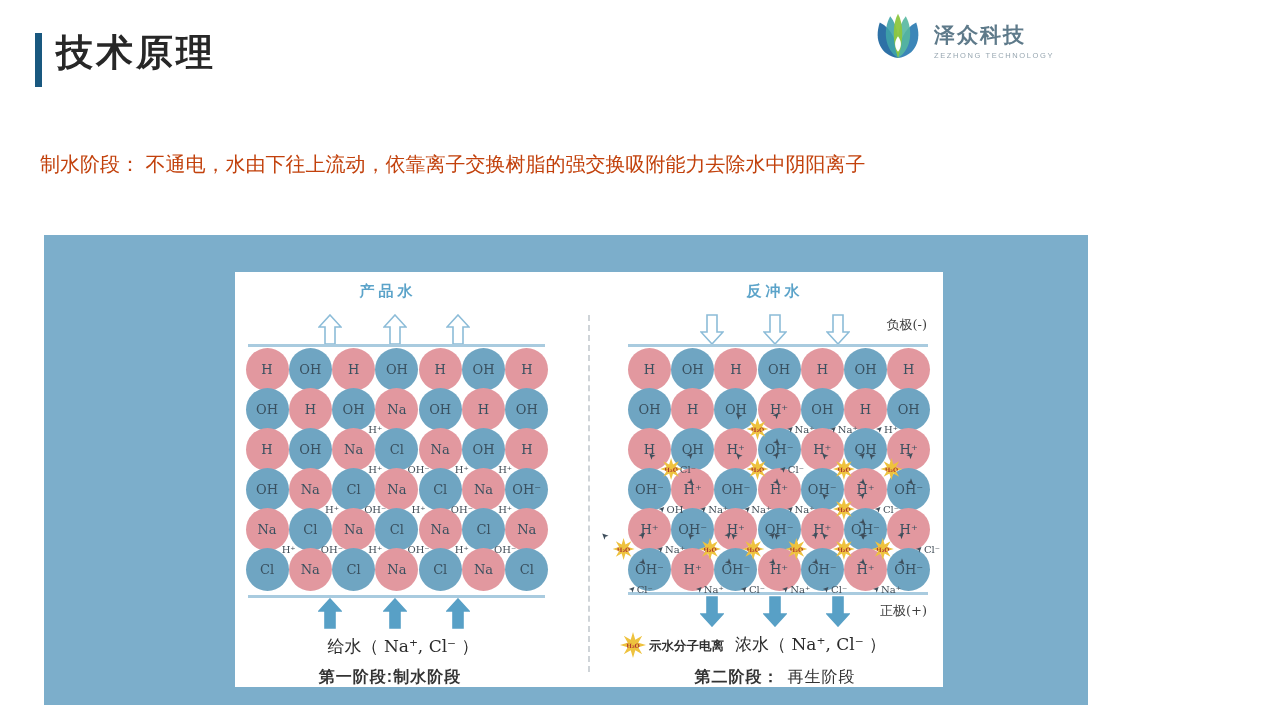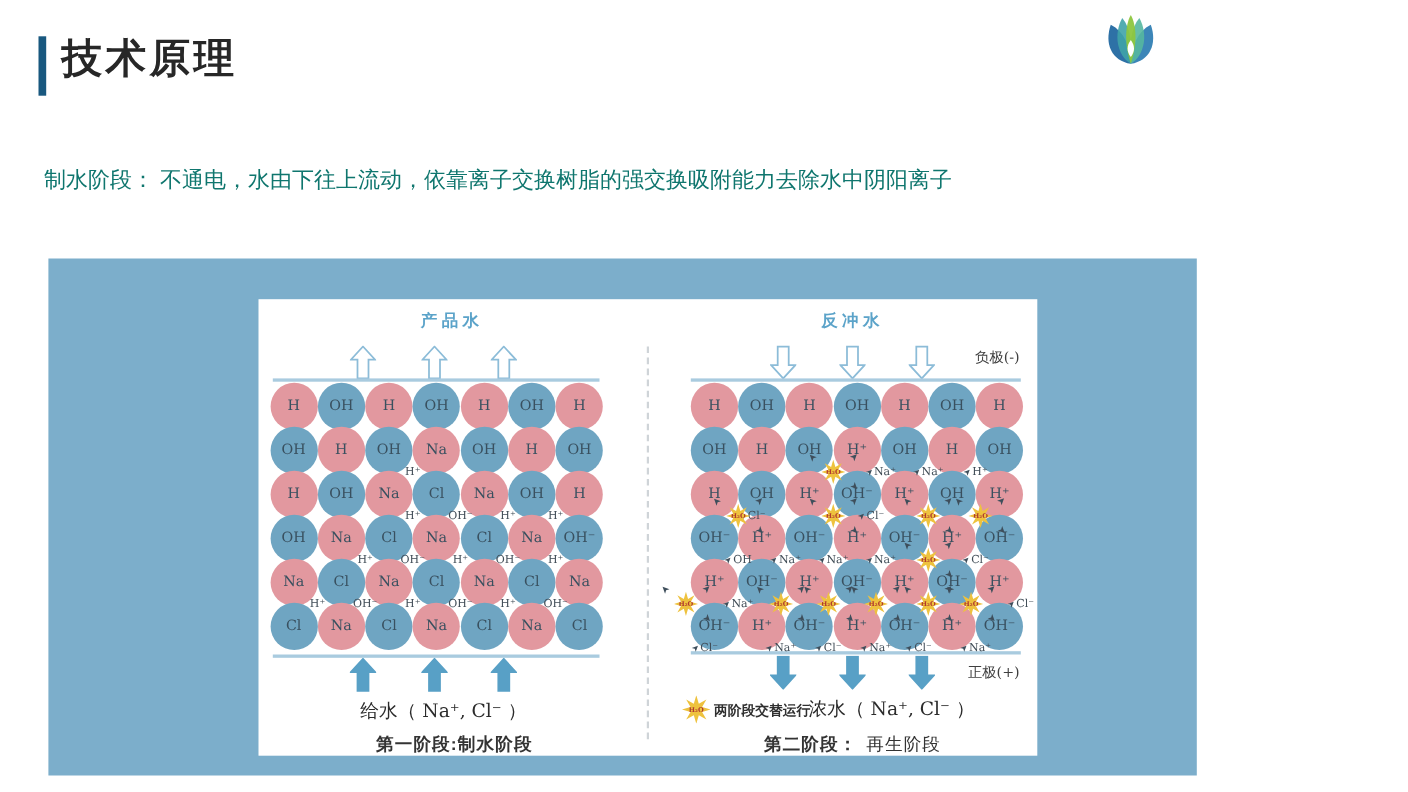--- a/index.html
+++ b/index.html
@@ -9,21 +9,21 @@
   
   .title-bar{position:absolute;left:35px;top:33px;width:7px;height:54px;background:#19587f;}
   .page-title{position:absolute;left:56px;top:28px;font-size:37px;font-weight:600;
               color:#272727;letter-spacing:3px;margin:0;}
   .logo{position:absolute;right:34px;top:12px;display:flex;align-items:center;gap:10px;}
   .logo-text .cn{font-size:21px;font-weight:700;color:#5e7a8a;letter-spacing:2px;}
   .logo-text .en{font-size:7.5px;color:#97a6b0;letter-spacing:1.6px;margin-top:2px;}
 
   
   .intro{position:absolute;left:40px;top:110px;font-size:20px;color:#3d3d3d;margin:0;}
-  .stages{position:absolute;left:40px;top:150px;font-size:20px;color:#0f766e;line-height:29px;margin:0;}
+  .stages{position:absolute;left:40px;top:150px;font-size:20px;color:#c2410c;line-height:29px;margin:0;}
 
   
   .panel{position:absolute;left:44px;top:235px;width:1171px;height:470px;background:#7caecb;}
   .canvas{position:absolute;left:191px;top:37px;width:708px;height:415px;background:#ffffff;}
 
   .divider{position:absolute;left:353px;top:43px;height:357px;width:0;
            border-left:2px dashed #cfd4d8;}
 
   .flow-label{position:absolute;transform:translateX(-50%);font-size:15px;font-weight:700;
               color:#5ba3c9;letter-spacing:4px;white-space:nowrap;}
@@ -75,32 +75,36 @@
     <span>
       <svg width="52" height="52" viewBox="0 0 60 60">
         <path d="M30 53 C 10 50, 2 32, 9 12 C 23 19, 29 34, 30 53 Z" fill="#2e71a6"></path>
         <path d="M30 53 C 15 44, 12 21, 21 5 C 30 15, 32 35, 30 53 Z" fill="#3fa3a8" opacity="0.9"></path>
         <path d="M30 53 C 50 50, 58 32, 51 12 C 37 19, 31 34, 30 53 Z" fill="#3c86b8"></path>
         <path d="M30 53 C 45 44, 48 21, 39 5 C 30 15, 28 35, 30 53 Z" fill="#55b7a0" opacity="0.9"></path>
         <path d="M30 53 C 23 33, 24 12, 30 2 C 36 12, 37 33, 30 53 Z" fill="#8dc63f" opacity="0.95"></path>
         <path d="M30 46 C 25.5 40, 25.5 34, 30 28 C 34.5 34, 34.5 40, 30 46 Z" fill="#ffffff"></path>
       </svg>
     </span>
+    <div class="logo-text">
+      <div class="cn">泽众科技</div>
+      <div class="en">ZEZHONG TECHNOLOGY</div>
+    </div>
   </div>
 
   <div class="stages">
     <div>制水阶段： 不通电，水由下往上流动，依靠离子交换树脂的强交换吸附能力去除水中阴阳离子</div>
   </div>
 
   <div class="panel">
     <div class="canvas">
 
       <div class="divider"></div>
 
-      <div class="flow-label" style="left:176px;top:10px;">产品水</div>
+      <div class="flow-label" style="left:153px;top:10px;">产品水</div>
       <div id="left-top-arrows">
           <span class="flow-arrow" style="left: 83px; top: 42px;"><svg width="24" height="31" viewBox="0 0 24 31">
               <path d="M12 1 L23 13 H17 V30 H7 V13 H1 Z" fill="#ffffff" stroke="#8cbcd8" stroke-width="1.6"></path>
             </svg></span>
           <span class="flow-arrow" style="left: 148px; top: 42px;"><svg width="24" height="31" viewBox="0 0 24 31">
               <path d="M12 1 L23 13 H17 V30 H7 V13 H1 Z" fill="#ffffff" stroke="#8cbcd8" stroke-width="1.6"></path>
             </svg></span>
           <span class="flow-arrow" style="left: 211px; top: 42px;"><svg width="24" height="31" viewBox="0 0 24 31">
               <path d="M12 1 L23 13 H17 V30 H7 V13 H1 Z" fill="#ffffff" stroke="#8cbcd8" stroke-width="1.6"></path>
             </svg></span>
@@ -172,21 +176,21 @@
               <path d="M12 1 L23 13 H17 V30 H7 V13 H1 Z" fill="#58a0c6" stroke="#58a0c6" stroke-width="1.6"></path>
             </svg></span>
           <span class="flow-arrow" style="left: 148px; top: 326px;"><svg width="24" height="31" viewBox="0 0 24 31">
               <path d="M12 1 L23 13 H17 V30 H7 V13 H1 Z" fill="#58a0c6" stroke="#58a0c6" stroke-width="1.6"></path>
             </svg></span>
           <span class="flow-arrow" style="left: 211px; top: 326px;"><svg width="24" height="31" viewBox="0 0 24 31">
               <path d="M12 1 L23 13 H17 V30 H7 V13 H1 Z" fill="#58a0c6" stroke="#58a0c6" stroke-width="1.6"></path>
             </svg></span>
         </div>
       <div class="feed-label" style="left:168px;top:363px;">给水（ Na⁺, Cl⁻ ）</div>
-      <div class="caption" style="left:178px;top:395px;">第一阶段:制水阶段</div>
+      <div class="caption" style="left:155px;top:395px;">第一阶段:制水阶段</div>
 
       <div class="flow-label" style="left:540px;top:10px;">反冲水</div>
       <div id="right-top-arrows">
           <span class="flow-arrow" style="left: 465px; top: 42px;"><svg width="24" height="31" viewBox="0 0 24 31">
               <path d="M12 30 L1 18 H7 V1 H17 V18 H23 Z" fill="#ffffff" stroke="#8cbcd8" stroke-width="1.6"></path>
             </svg></span>
           <span class="flow-arrow" style="left: 528px; top: 42px;"><svg width="24" height="31" viewBox="0 0 24 31">
               <path d="M12 30 L1 18 H7 V1 H17 V18 H23 Z" fill="#ffffff" stroke="#8cbcd8" stroke-width="1.6"></path>
             </svg></span>
           <span class="flow-arrow" style="left: 591px; top: 42px;"><svg width="24" height="31" viewBox="0 0 24 31">
@@ -339,21 +343,21 @@
             </svg></span>
           <span class="flow-arrow" style="left: 591px; top: 324px;"><svg width="24" height="31" viewBox="0 0 24 31">
               <path d="M12 30 L1 18 H7 V1 H17 V18 H23 Z" fill="#58a0c6" stroke="#58a0c6" stroke-width="1.6"></path>
             </svg></span>
         </div>
       <div class="electrode" style="right:16px;top:330px;">正极(+)</div>
 
       <div class="star legend-star">
         <div class="burst">H₂O</div>
       </div>
-      <div class="legend-label" style="left:414px;top:366px;">两阶段交替运行</div>
+      <div class="legend-label" style="left:414px;top:366px;">示水分子电离</div>
       <div class="conc-label" style="left:500px;top:361px;">浓水（ Na⁺, Cl⁻ ）</div>
       <div class="caption" style="left:540px;top:395px;text-align:right;">
         <span>第二阶段：</span><span class="rest">再生阶段</span>
       </div>
 
     </div>
   </div>
 </div>
 
 </body></html>

